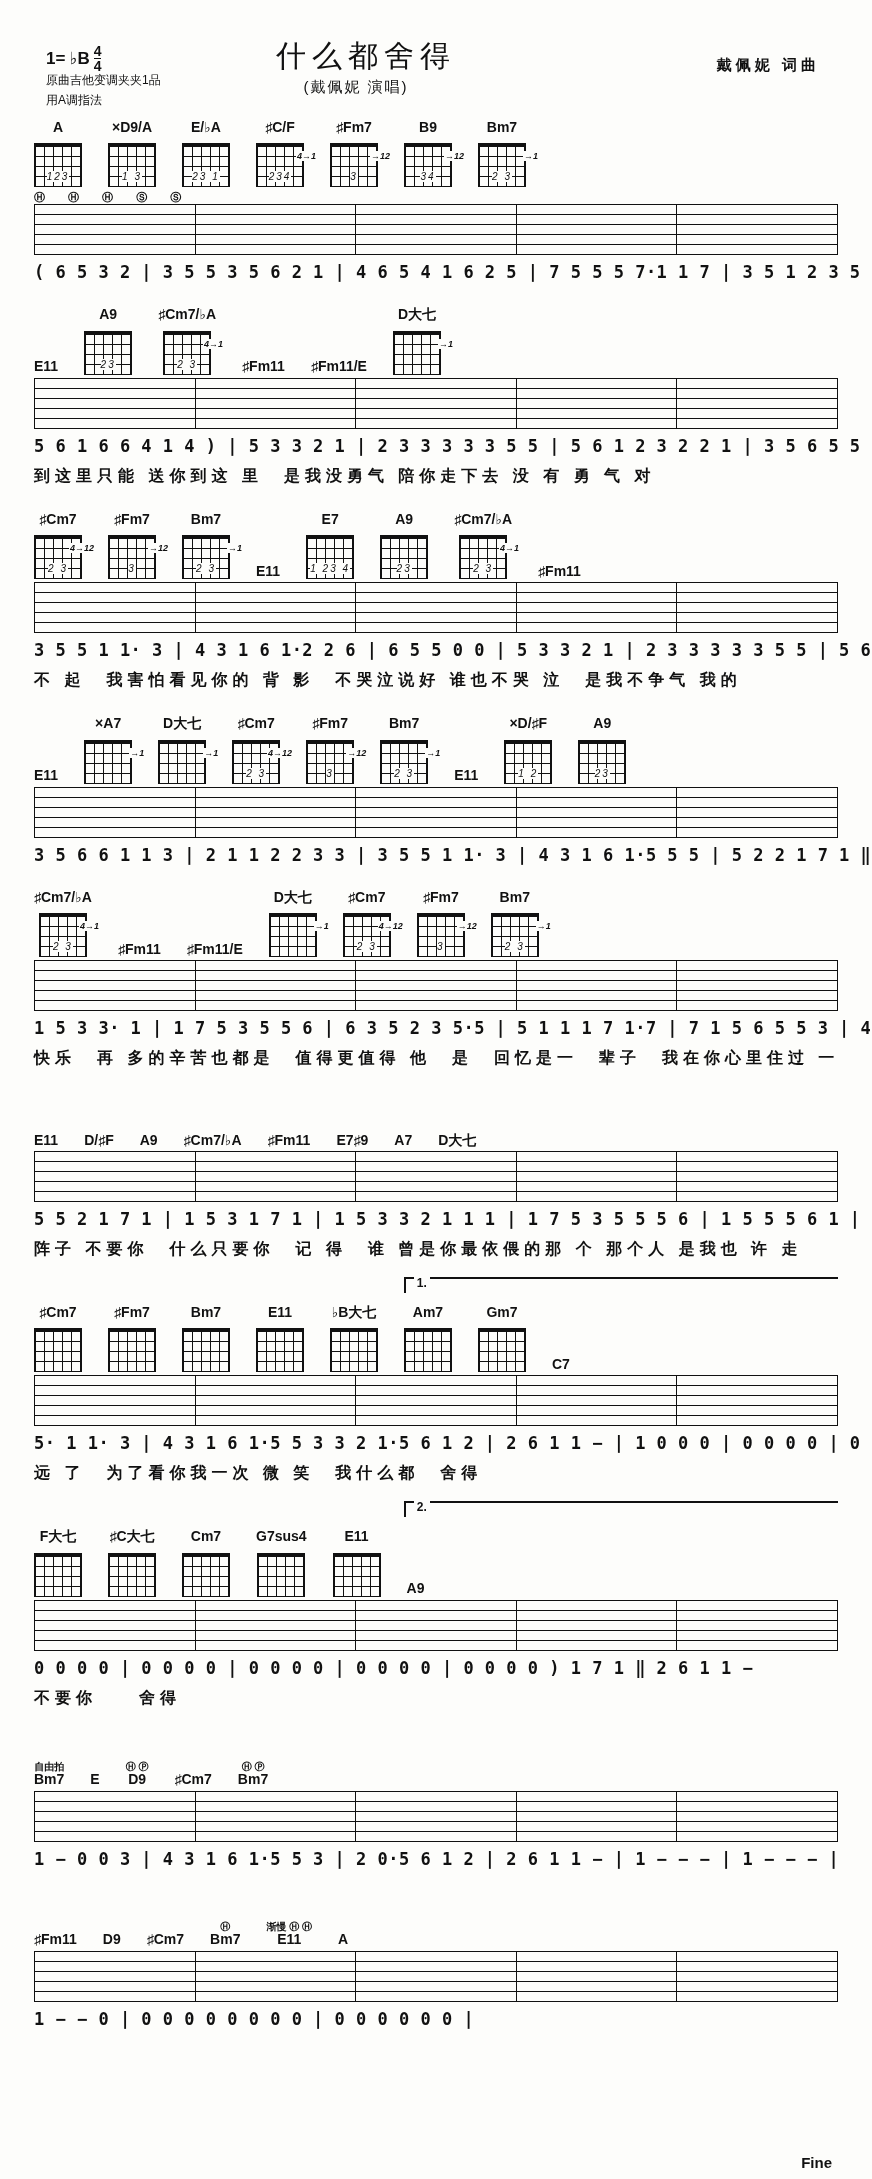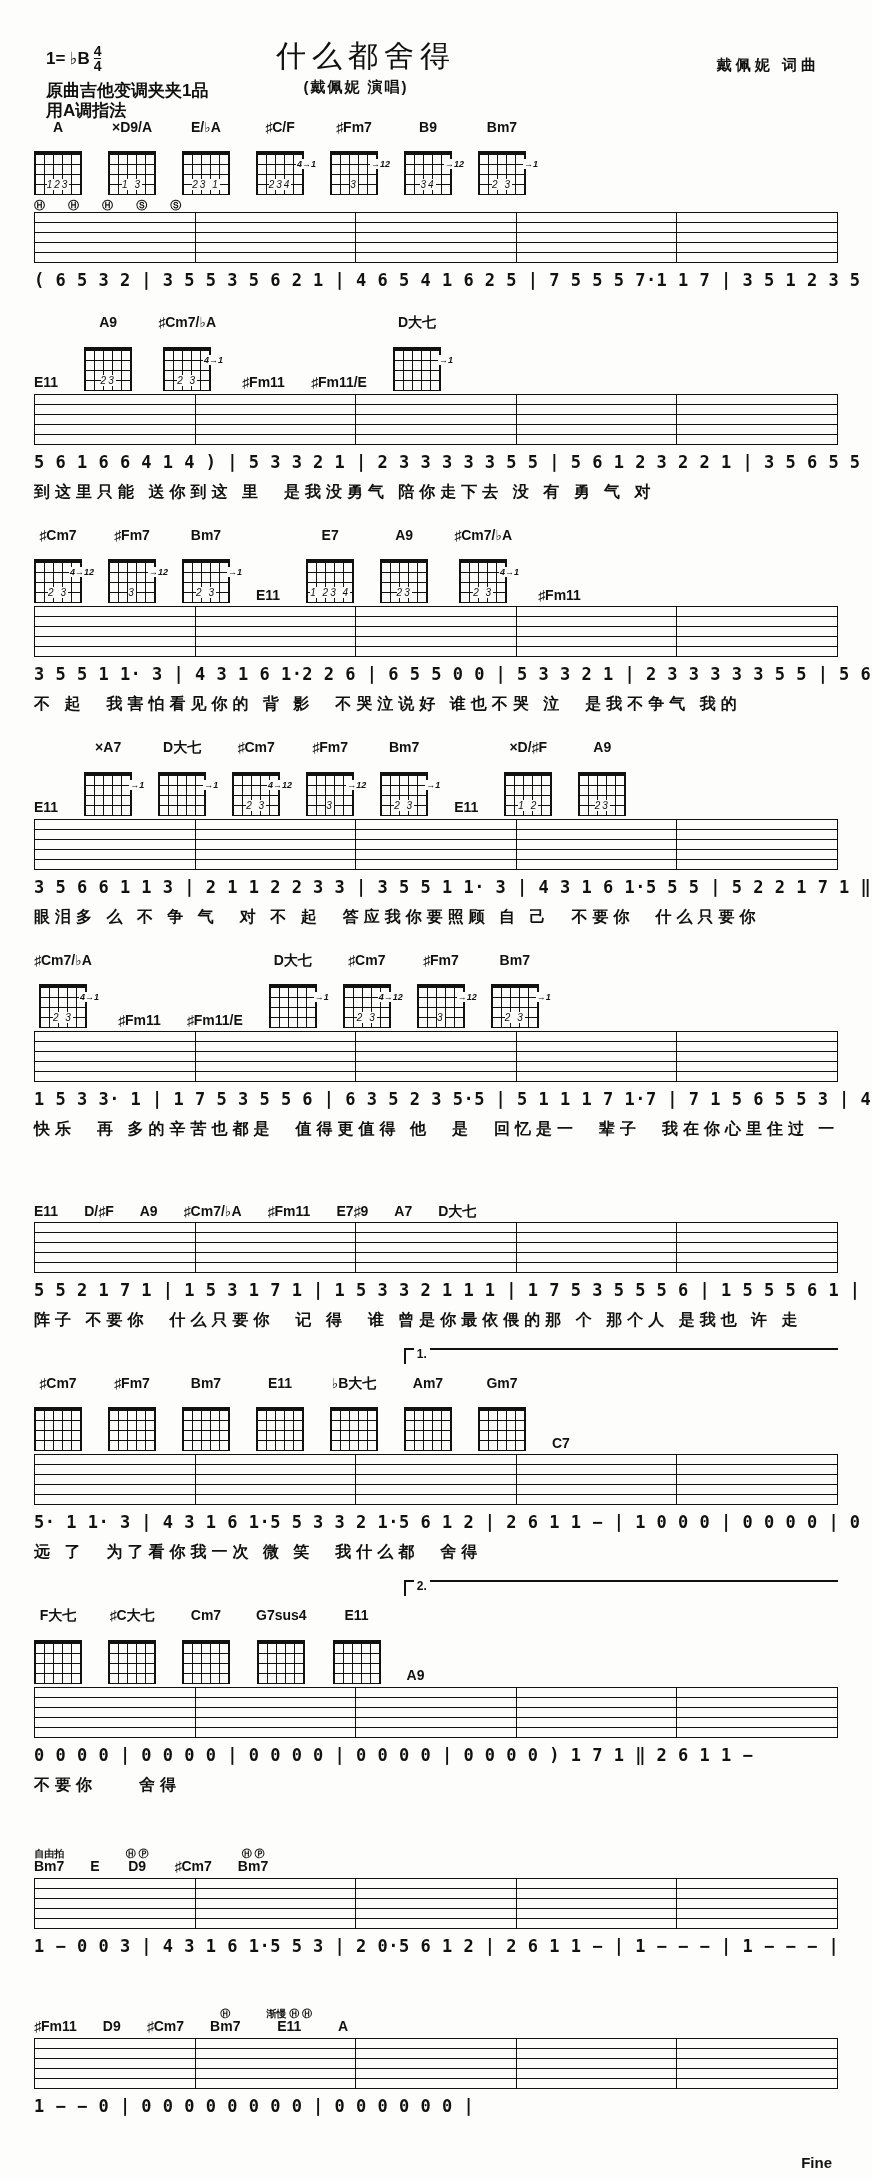--- a/index.html
+++ b/index.html
@@ -5,38 +5,38 @@
   html,body{margin:0;padding:0;background:#f6f6f4;}
   body{width:872px;height:2179px;position:relative;color:#111;
        font-family:"Liberation Sans","DejaVu Sans",sans-serif;overflow:hidden;}
   .page{position:absolute;inset:0;background:#fdfdfb;}
 
   
   .hdr{position:relative;height:108px;}
   .keysig{position:absolute;left:46px;top:44px;font-weight:bold;font-size:17px;display:flex;align-items:center;gap:4px;}
   .frac{display:inline-flex;flex-direction:column;align-items:center;line-height:1;font-size:14px;font-weight:bold;}
   .frac span+span{border-top:1.5px solid #111;}
-  .hnote{position:absolute;left:46px;font-size:17px;font-weight:bold;white-space:nowrap;margin-top:7px;}
+  .hnote{position:absolute;left:46px;font-size:12px;font-weight:normal;white-space:nowrap;}
   .hnote.n1{top:72px}.hnote.n2{top:92px}
   .title{position:absolute;left:0;right:140px;top:36px;text-align:center;font-size:30px;font-weight:normal;letter-spacing:6px;}
-  .perf{position:absolute;left:0;right:160px;top:78px;text-align:center;font-size:15px;font-weight:bold;letter-spacing:2px;}
+  .perf{position:absolute;left:0;right:160px;top:78px;text-align:center;font-size:15px;font-weight:normal;letter-spacing:2px;}
   .credit{position:absolute;right:52px;top:56px;font-size:15px;font-weight:bold;letter-spacing:4px;}
 
   
   .systems{position:relative;padding:0 34px;}
   .system{margin-bottom:13px;position:relative;}
   .volta-row{height:20px;position:relative;}
   .volta{position:absolute;left:46%;right:0;top:4px;border-top:2px solid #111;border-left:2px solid #111;height:14px;}
   .volta .vlabel{position:absolute;left:8px;top:-3px;font-size:12px;font-weight:bold;background:#fdfdfb;padding:0 3px;}
 
   .chord-row{display:flex;align-items:flex-end;gap:26px;min-height:66px;margin-bottom:3px;flex-wrap:nowrap;}
   .chord{display:flex;flex-direction:column;align-items:center;position:relative;}
   .chord-note{font-size:10px;font-weight:bold;height:12px;white-space:nowrap;}
   .chord-name{font-size:14px;font-weight:bold;white-space:nowrap;line-height:1.1;}
-  .diagram{position:relative;width:46px;height:40px;margin-top:16px;
+  .diagram{position:relative;width:46px;height:40px;margin-top:8px;
     border:1px solid #111;border-top:3px solid #111;
     background-image:
       repeating-linear-gradient(to right,#111 0 1px,transparent 1px 9px),
       repeating-linear-gradient(to bottom,#111 0 1px,transparent 1px 10px);}
   .barre{position:absolute;top:6px;left:-4px;right:-14px;font-size:9px;font-weight:bold;font-style:italic;
     text-align:right;background:transparent;line-height:1;}
   .barre em{background:#fdfdfb;padding:0 1px;}
   .fingers{position:absolute;bottom:4px;left:0;right:0;text-align:center;font-size:10px;font-weight:normal;font-style:italic;
     letter-spacing:2px;}
   .fingers em{background:#fdfdfb;font-style:italic;}
@@ -319,21 +319,20 @@
           </div>
         </div>
         <div class="staff">
           <div class="bar"></div>
           <div class="bar"></div>
           <div class="bar"></div>
           <div class="bar"></div>
           <div class="bar"></div>
         </div>
         <div class="jianpu">3 5 6 6 1 1 3 | 2 1 1 2 2 3 3 | 3 5 5 1 1· 3 | 4 3 1 6 1·5 5 5 | 5 2 2 1 7 1 ‖: 1 5 3 1 7 1</div>
-        <div class="lyrics">眼泪多 么 不 争 气　对 不 起　答应我你要照顾 自 己　不要你　什么只要你</div>
       </section>
       <section class="system">
         <div class="chord-row">
           <div class="chord">
             <div class="chord-note">&nbsp;</div>
             <div class="chord-name">♯Cm7/♭A</div>
             <div class="diagram">
               <div class="barre"><em>4→1</em></div>
               <div class="fingers"><em>2 3</em></div>
             </div>

